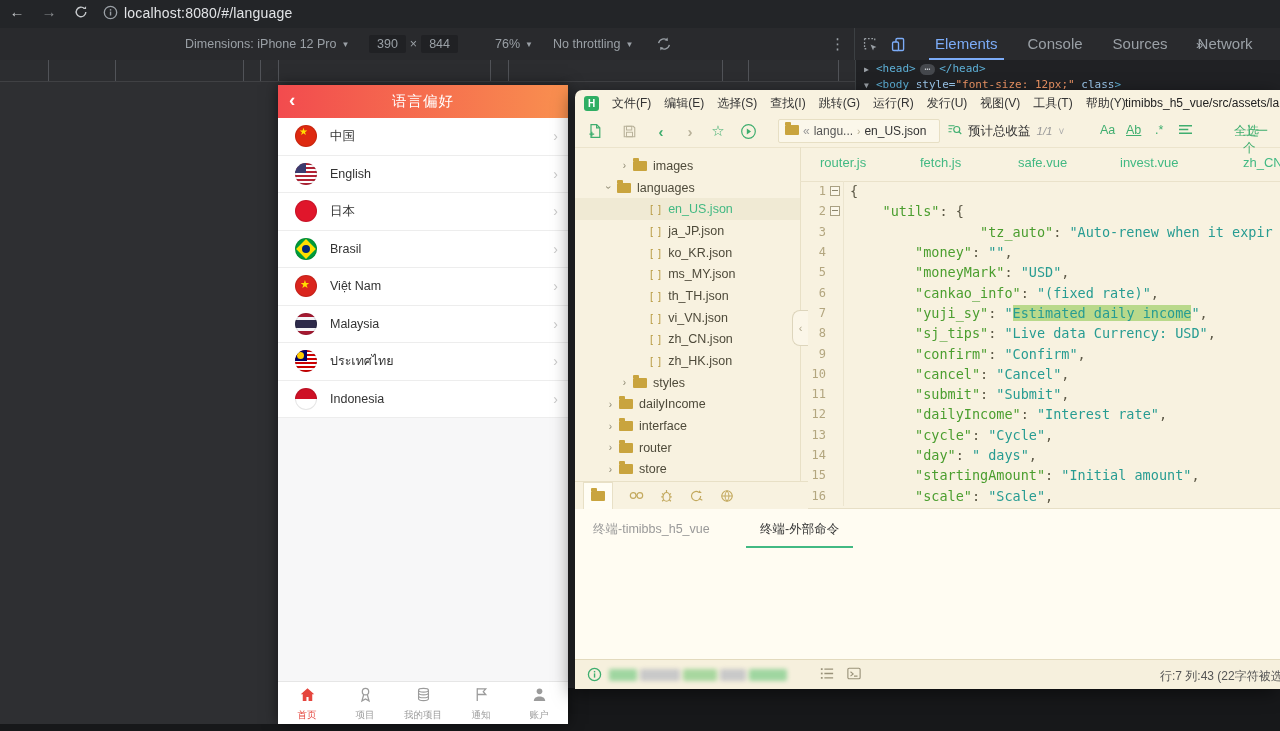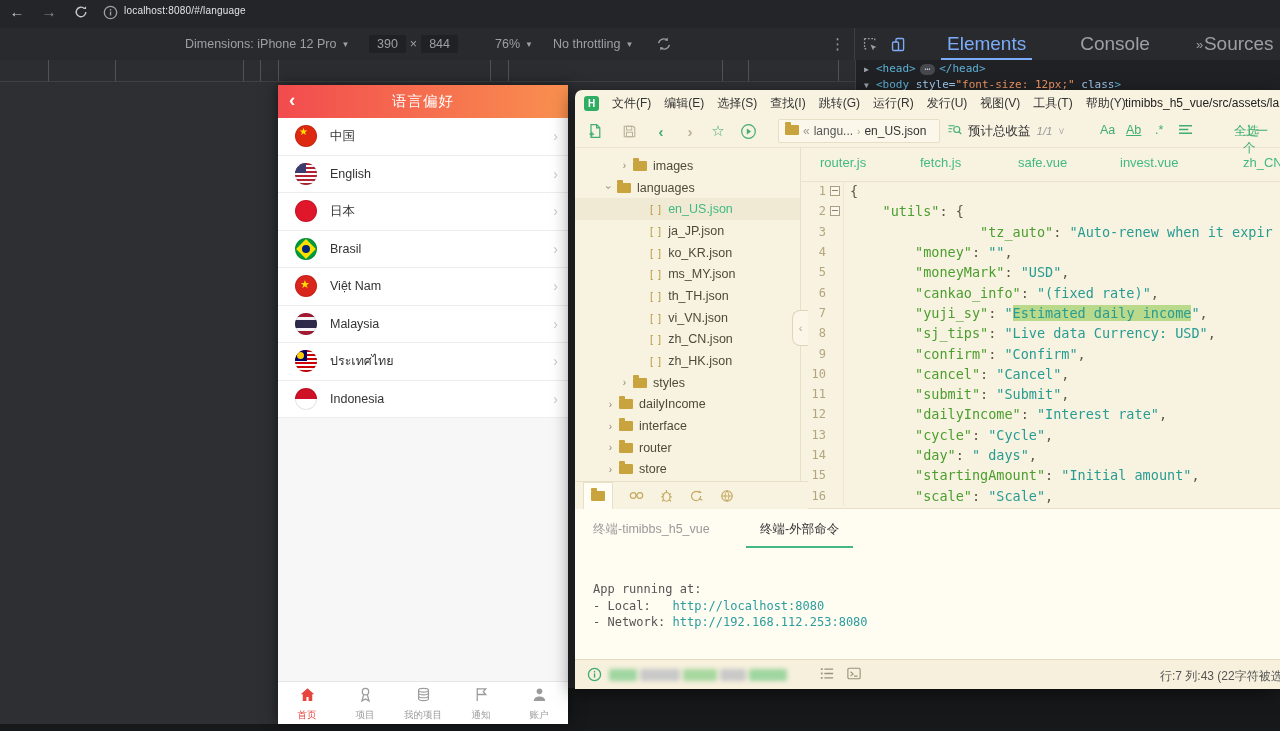--- a/index.html
+++ b/index.html
@@ -4,28 +4,28 @@
 <style>
   html,body{margin:0;padding:0;background:#1b1c1e;font-family:"Liberation Sans",sans-serif;}
   .stage{position:relative;width:1280px;height:731px;overflow:hidden;background:#2e2f32;}
   .abs{position:absolute;}
 
   
   .topbar{left:0;top:0;width:1280px;height:28px;background:#232528;border-bottom:1px solid #3a3b3e;}
   .nav-ic{position:absolute;top:3px;font-size:15px;color:#c6c9cc;width:22px;text-align:center;cursor:default;}
   .nav-ic.dim{color:#8a8d90;}
   .url-info{position:absolute;left:103px;top:5px;}
-  .url-text{position:absolute;left:124px;top:5px;color:#e2e4e7;font-size:10px;letter-spacing:.2px;}
+  .url-text{position:absolute;left:124px;top:5px;color:#e2e4e7;font-size:14px;letter-spacing:.2px;}
 
   .devbar{left:0;top:28px;width:1280px;height:32px;background:#292a2d;border-bottom:1px solid #3a3b3e;}
   .devbar .grp{position:absolute;top:0;height:32px;display:flex;align-items:center;color:#9aa0a6;font-size:12.5px;}
   .numbox{background:#202124;padding:2px 8px;border-radius:2px;margin:0 4px;}
   .caret{font-size:8px;margin-left:5px;color:#9aa0a6;}
   .vdiv{position:absolute;width:1px;background:#3c4043;}
-  .dt-tab{margin:0 27px;font-size:19px;color:#9aa0a6;height:32px;line-height:32px;position:relative;}
+  .dt-tab{margin:0 15px;font-size:15px;color:#9aa0a6;height:32px;line-height:32px;position:relative;}
   .dt-tab.active{color:#7cacf8;}
   .dt-tab.active::after{content:"";position:absolute;left:-6px;right:-6px;bottom:0;height:2px;background:#7cacf8;}
 
   .ruler{left:0;top:60px;width:855px;height:21px;background:#2c2d30;border-bottom:1px solid #404144;}
   .ruler .tick{position:absolute;top:0;bottom:0;width:1px;background:#515358;}
 
   .elements-panel{left:856px;top:60px;width:424px;height:31px;background:#202124;overflow:hidden;}
   .dom-line{position:absolute;left:8px;white-space:nowrap;font-family:"DejaVu Sans Mono",monospace;font-size:11px;color:#9aa0a6;}
   .tok-tag{color:#5db0d7;} .tok-attr{color:#9fcbf1;} .tok-val{color:#f29766;}
   .tok-pill{display:inline-block;background:#45484d;color:#c5c8cd;border-radius:7px;padding:0 5px;font-size:9px;margin:0 4px;line-height:11px;}
@@ -511,21 +511,20 @@
         <div class="code-line"><span class="ln">14</span><span class="fold"></span><span class="code-text"><span>        </span><span class="tok-k">"day"</span><span class="tok-p">: </span><span class="tok-v">" days"</span><span class="tok-p">,</span></span></div>
         <div class="code-line"><span class="ln">15</span><span class="fold"></span><span class="code-text"><span>        </span><span class="tok-k">"startingAmount"</span><span class="tok-p">: </span><span class="tok-v">"Initial amount"</span><span class="tok-p">,</span></span></div>
         <div class="code-line"><span class="ln">16</span><span class="fold"></span><span class="code-text"><span>        </span><span class="tok-k">"scale"</span><span class="tok-p">: </span><span class="tok-v">"Scale"</span><span class="tok-p">,</span></span></div>
       </div>
 
     <div class="terminal">
       <div class="term-tabs" id="term-tabs">
           <span class="tt" style="left: 18px;">终端-timibbs_h5_vue</span>
           <span class="tt active" style="left: 185px;">终端-外部命令</span>
         </div>
-      <div class="term-body" id="term-body"><div class="term-line"><span class="tok-t">App running at:</span></div><div class="term-line"><span class="tok-t">- Local:   </span><span class="tok-link">http://localhost:8080</span></div><div class="term-line"><span class="tok-t">- Network: </span><span class="tok-link">http://192.168.112.253:8080</span></div></div>
     </div>
 
     <div class="statusbar">
       <span class="info-ic">
         <svg width="15" height="15" viewBox="0 0 16 16">
             <circle cx="8" cy="8" r="6.5" fill="none" stroke="#3fae6f" stroke-width="1.4"></circle>
             <rect x="7.3" y="6.8" width="1.5" height="4.5" fill="#3fae6f"></rect>
             <rect x="7.3" y="4.2" width="1.5" height="1.6" fill="#3fae6f"></rect>
           </svg>
       </span>

